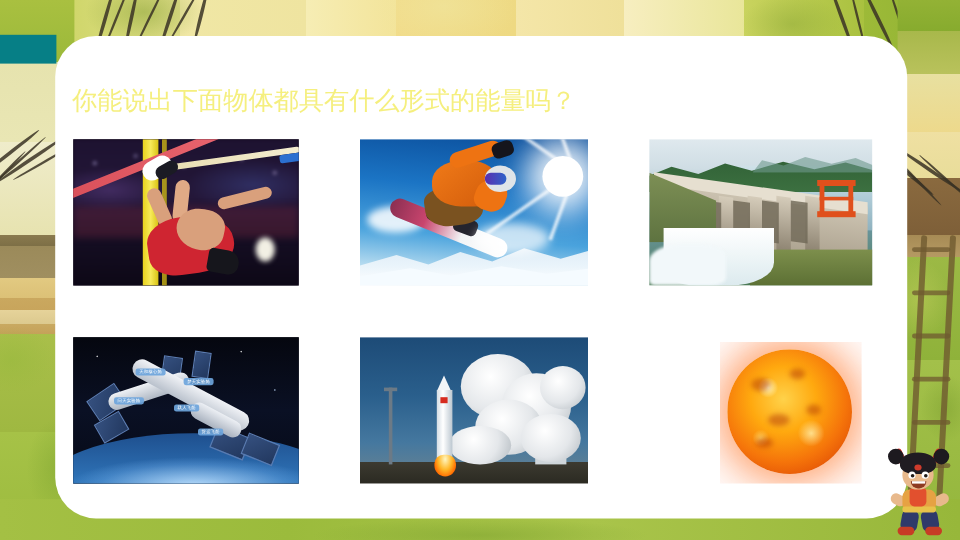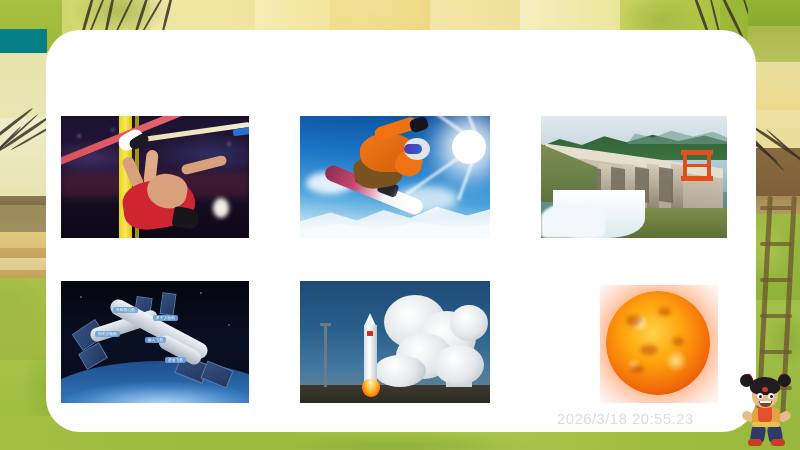--- a/index.html
+++ b/index.html
@@ -345,20 +345,21 @@
       <div class="rung" style="top:154px"></div>
       <div class="rung" style="top:190px"></div>
     </div>
 
     <div class="bg-bottom"></div>
   </div>
 
   <div class="card"></div>
   <div class="accent-bar"></div>
 
+  <div class="subtitle">你能说出下面物体都具有什么形式的能量吗？</div>
 
   <div class="photo p1">
     <div class="pv-crowd"></div>
     <div class="pv-band"></div>
     <div class="pv-post"></div>
     <div class="pv-post2"></div>
     <div class="pv-pole"></div>
     <div class="pv-bar"></div>
     <div class="pv-bar-tip"></div>
     <div class="pv-leg1"></div>
@@ -468,21 +469,20 @@
 
   <div class="photo p6">
     <div class="sun-core"></div>
     <div class="sun-spot" style="left:26px;top:30px;width:16px;height:11px"></div>
     <div class="sun-spot" style="left:58px;top:22px;width:13px;height:9px"></div>
     <div class="sun-spot" style="left:40px;top:60px;width:18px;height:10px"></div>
     <div class="sun-spot" style="left:72px;top:52px;width:12px;height:9px"></div>
     <div class="sun-spot" style="left:30px;top:80px;width:14px;height:8px"></div>
   </div>
 
-  <div class="timestamp">2026/3/18 20:55:23</div>
 
   <div class="nezha">
     <div class="nz nz-ribL"></div>
       <div class="nz nz-ribR"></div>
     <div class="nz nz-hairL"></div>
       <div class="nz nz-hairR"></div>
     <div class="nz nz-armL"></div>
       <div class="nz nz-armR"></div>
     <div class="nz nz-legL"></div>
       <div class="nz nz-legR"></div>

